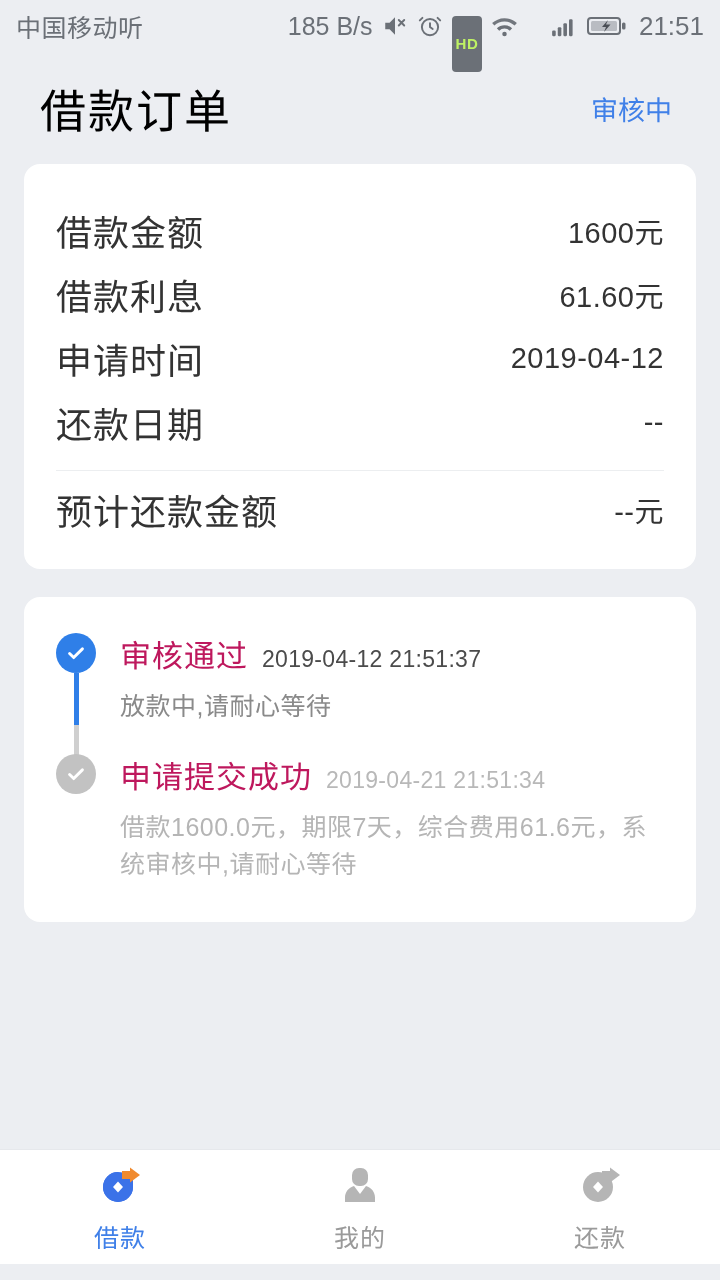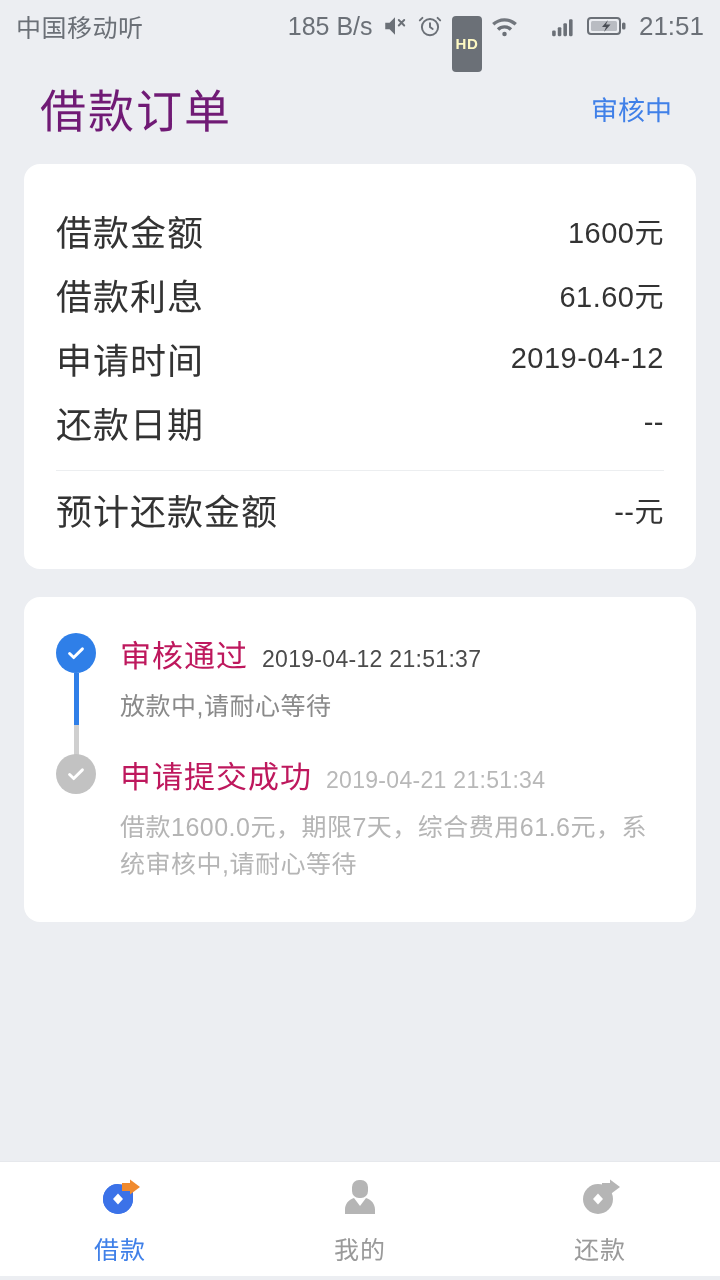--- a/index.html
+++ b/index.html
@@ -15,31 +15,31 @@
   .statusbar{
     height:52px; display:flex; align-items:center;
     padding:0 16px; color:#6b7077;
   }
   .carrier{ font-size:25px; letter-spacing:.5px; color:#6b7077; }
   .status-right{ margin-left:auto; display:flex; align-items:center; gap:9px; }
   .netspeed{ font-size:25px; color:#6b7077; }
   .clock{ font-size:26px; color:#6b7077; margin-left:3px; }
   .sicon{ display:inline-flex; align-items:center; justify-content:center; }
   .hd-badge{
-    background:#6b7077; color:#fef9c3; font-size:15px; font-weight:bold;
+    background:#6b7077; color:#bef264; font-size:15px; font-weight:bold;
     border-radius:4px; padding:19px 4px; line-height:1.15; letter-spacing:.5px;margin-top:36px;
   }
   .g4{ font-size:14px; color:#6b7077; margin-right:-4px; align-self:flex-start; margin-top:4px;}
 
   
   .header{
     height:112px; display:flex; align-items:center;
     padding:0 48px 0 40px;
   }
-  .page-title{ font-size:46px; color:#701a75; letter-spacing:2px; }
+  .page-title{ font-size:46px; color:#000000; letter-spacing:2px; }
   .header-status{ margin-left:auto; font-size:27px; color:#4080e8; }
 
   
   .card{
     background:#ffffff; border-radius:16px;
     margin:0 24px; padding:0 32px;
   }
   #detail-card{ padding:34px 32px 28px; }
   .row{
     display:flex; align-items:center; justify-content:space-between;
@@ -70,21 +70,21 @@
   .tl-head{ display:flex; align-items:baseline; gap:14px; }
   .tl-title{ font-size:31px; color:#be185d; letter-spacing:1px; }
   .tl-time{ font-size:23px; color:#4b4b4b; letter-spacing:.3px; }
   .tl-desc{ font-size:25px; color:#8a8a8a; margin-top:12px; line-height:1.45; letter-spacing:.5px; }
   .tl-step.muted .tl-title{ color:#be185d; }
   .tl-step.muted .tl-time{ color:#b8b8b8; }
   .tl-step.muted .tl-desc{ color:#b5b5b5; }
 
   
   .bottomnav{
-    position:absolute; left:0; bottom:4px; width:720px; height:115px;
+    position:absolute; left:0; bottom:16px; width:720px; height:115px;
     background:#ffffff; display:flex; align-items:center;
     border-top:1px solid #e6e8ec;
   }
   .navitem{
     flex:1; display:flex; flex-direction:column;
     align-items:center; justify-content:center; gap:7px;
   }
   .navicon{ width:54px; height:50px; display:flex; align-items:center; justify-content:center; }
   .navlabel{ font-size:25px; color:#9a9a9a; letter-spacing:1px; }
   .navitem.active .navlabel{ color:#4080e8; }

